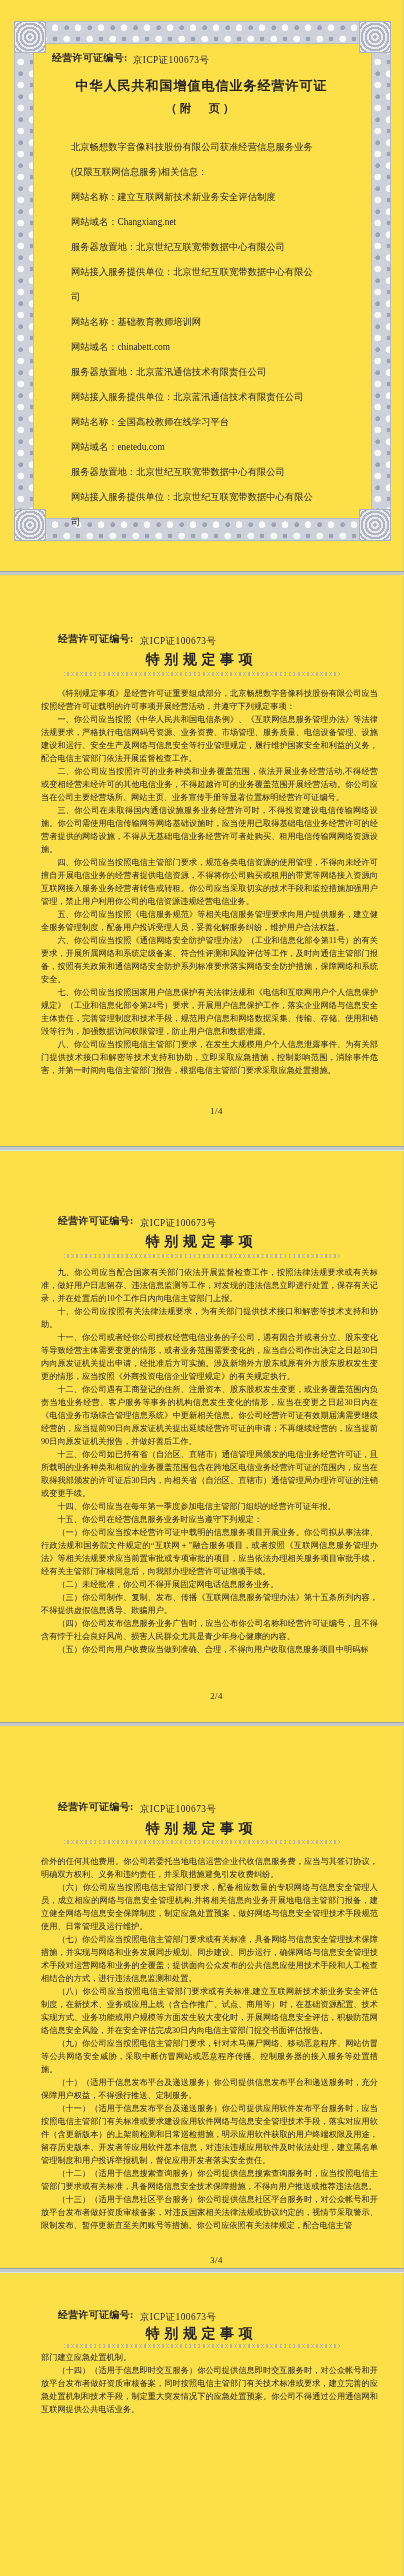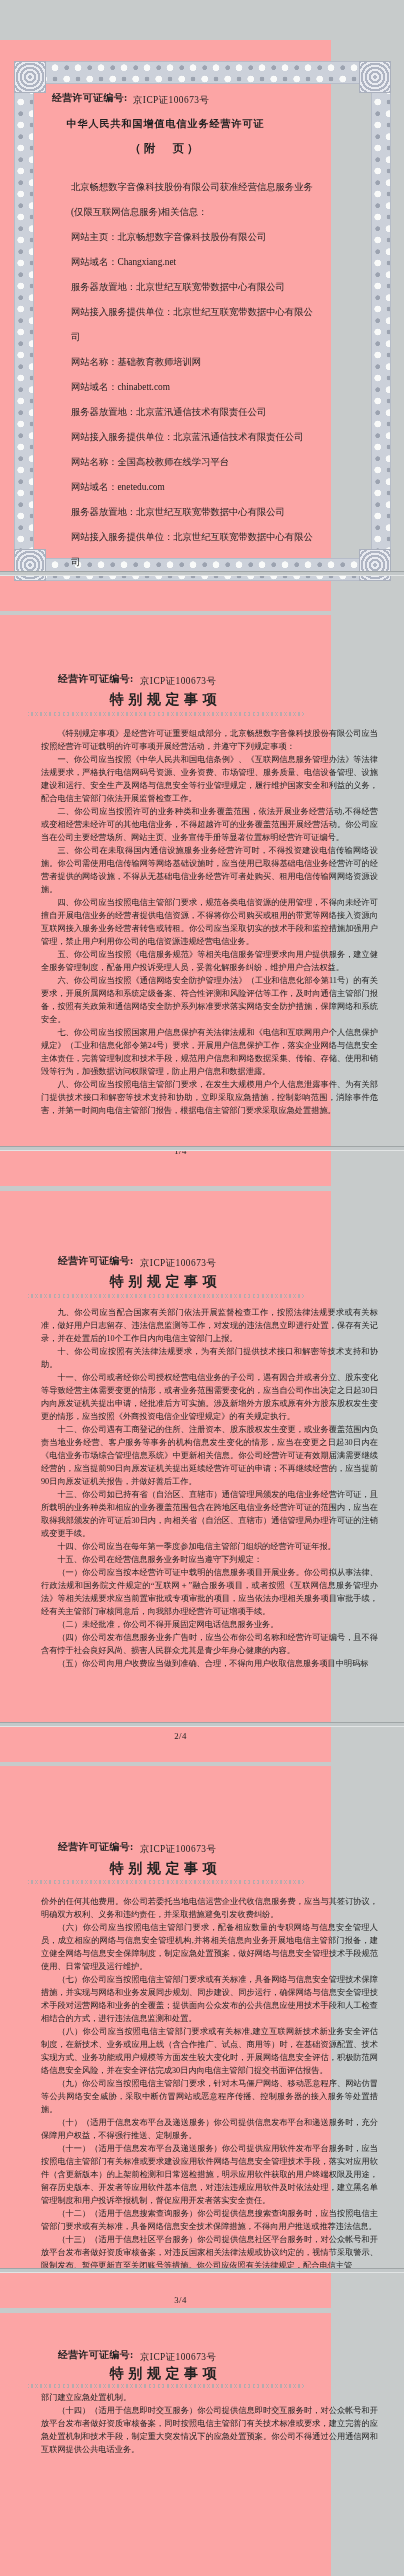--- a/index.html
+++ b/index.html
@@ -1,18 +1,18 @@
 <!DOCTYPE html>
 <html style="font-size:8.2px"><head>
 <meta charset="utf-8">
 <style>
   html,body{margin:0;padding:0;background:#c7cbcb;}
   .canvas{position:relative;width:405px;height:2873px;margin:0;background:#c7cbcb;
           font-family:"Liberation Serif","DejaVu Serif",serif;color:#222;overflow:hidden;}
-  .page{position:absolute;left:0;width:331px;background:#fca5a5;margin-top:40px;}
+  .page{position:absolute;left:0;width:403px;background:#fde047;}
   .sep{position:absolute;left:0;width:405px;height:4.6px;background:#c3c8c9;
        border-top:0.5px solid #9fa5a6;border-bottom:0.5px solid #e2e5e5;box-sizing:border-box;}
 
   
   .band{position:absolute;background-color:#ccd1da;border:0.5px solid #b6bcc8;box-sizing:border-box;
     background-image:
       radial-gradient(circle at 5.7px 5.7px, rgba(84,94,112,.40) 2.1px, transparent 2.6px),
       radial-gradient(circle at 17px 17px, rgba(84,94,112,.40) 2.1px, transparent 2.6px),
       radial-gradient(circle at 17px 5.7px, rgba(252,252,251,.95) 3.1px, transparent 3.6px),
       radial-gradient(circle at 5.7px 17px, rgba(252,252,251,.95) 3.1px, transparent 3.6px);
@@ -24,21 +24,21 @@
   .corner{position:absolute;width:32px;height:32px;box-sizing:border-box;border:0.5px solid #aab0bd;
     background:repeating-radial-gradient(circle at 50% 50%, #aeb4c2 0 2.1px, #e9ebf1 2.1px 4.1px);}
   .corner.tl{left:14.4px;top:20.6px;}  .corner.tr{left:359px;top:20.6px;}
   .corner.bl{left:14.4px;top:509px;} .corner.br{left:359px;top:509px;}
 
   
   .c-hdr{position:absolute;left:52px;top:52px;white-space:nowrap;}
   .c-hdr .hlabel{font-size:9.8px;font-weight:700;letter-spacing:0.5px;}
   .c-hdr .hvalue{font-size:9.3px;margin-left:3.1px;position:relative;top:2.1px;letter-spacing:0.5px;}
   .c-title{position:absolute;left:0;top:77px;width:100%;margin:0;text-align:center;
-           font-size:10px;font-weight:700;letter-spacing:1px;font-family:Liberation Mono, monospace;}
+           font-size:13px;font-weight:700;letter-spacing:1px;font-family:Liberation Mono, monospace;}
   .c-sub{position:absolute;left:0;top:101px;width:100%;text-align:center;
          font-size:11.3px;font-weight:700;letter-spacing:3.1px;}
   .c-body{position:absolute;left:71px;top:135px;width:246px;font-size:9.3px;line-height:25px;}
   .c-body p{margin:0;}
 
   
   .sp .hdr{position:absolute;left:58px;white-space:nowrap;}
   .sp .hlabel{font-size:9.8px;font-weight:700;letter-spacing:0.5px;}
   .sp .hvalue{font-size:9.3px;margin-left:4.1px;position:relative;top:2.1px;letter-spacing:0.5px;}
   .sp-title{position:absolute;left:0;width:100%;margin:0;text-align:center;
@@ -74,21 +74,21 @@
     <div class="corner br"></div>
 
     <div class="c-hdr">
       <span class="hlabel">经营许可证编号:</span>
       <span class="hvalue">京ICP证100673号</span>
     </div>
     <h1 class="c-title">中华人民共和国增值电信业务经营许可证</h1>
     <div class="c-sub">（附　页）</div>
     <div class="c-body">
         <p>北京畅想数字音像科技股份有限公司获准经营信息服务业务(仅限互联网信息服务)相关信息：</p>
-        <p>网站主页：北京畅想数字音像科技股份有限公司</p>
+        <p>网站名称：建立互联网新技术新业务安全评估制度</p>
         <p>网站域名：Changxiang.net</p>
         <p>服务器放置地：北京世纪互联宽带数据中心有限公司</p>
         <p>网站接入服务提供单位：北京世纪互联宽带数据中心有限公司</p>
         <p>网站名称：基础教育教师培训网</p>
         <p>网站域名：chinabett.com</p>
         <p>服务器放置地：北京蓝汛通信技术有限责任公司</p>
         <p>网站接入服务提供单位：北京蓝汛通信技术有限责任公司</p>
         <p>网站名称：全国高校教师在线学习平台</p>
         <p>网站域名：enetedu.com</p>
         <p>服务器放置地：北京世纪互联宽带数据中心有限公司</p>
@@ -131,20 +131,21 @@
     <div class="body">
         <p>九、你公司应当配合国家有关部门依法开展监督检查工作，按照法律法规要求或有关标准，做好用户日志留存、违法信息监测等工作，对发现的违法信息立即进行处置，保存有关记录，并在处置后的10个工作日内向电信主管部门上报。</p>
         <p>十、你公司应按照有关法律法规要求，为有关部门提供技术接口和解密等技术支持和协助。</p>
         <p>十一、你公司或者经你公司授权经营电信业务的子公司，遇有因合并或者分立、股东变化等导致经营主体需要变更的情形，或者业务范围需要变化的，应当自公司作出决定之日起30日内向原发证机关提出申请，经批准后方可实施。涉及新增外方股东或原有外方股东股权发生变更的情形，应当按照《外商投资电信企业管理规定》的有关规定执行。</p>
         <p>十二、你公司遇有工商登记的住所、注册资本、股东股权发生变更，或业务覆盖范围内负责当地业务经营、客户服务等事务的机构信息发生变化的情形，应当在变更之日起30日内在《电信业务市场综合管理信息系统》中更新相关信息。你公司经营许可证有效期届满需要继续经营的，应当提前90日向原发证机关提出延续经营许可证的申请；不再继续经营的，应当提前90日向原发证机关报告，并做好善后工作。</p>
         <p>十三、你公司如已持有省（自治区、直辖市）通信管理局颁发的电信业务经营许可证，且所载明的业务种类和相应的业务覆盖范围包含在跨地区电信业务经营许可证的范围内，应当在取得我部颁发的许可证后30日内，向相关省（自治区、直辖市）通信管理局办理许可证的注销或变更手续。</p>
         <p>十四、你公司应当在每年第一季度参加电信主管部门组织的经营许可证年报。</p>
         <p>十五、你公司在经营信息服务业务时应当遵守下列规定：</p>
         <p>（一）你公司应当按本经营许可证中载明的信息服务项目开展业务。你公司拟从事法律、行政法规和国务院文件规定的“互联网＋”融合服务项目，或者按照《互联网信息服务管理办法》等相关法规要求应当前置审批或专项审批的项目，应当依法办理相关服务项目审批手续，经有关主管部门审核同意后，向我部办理经营许可证增项手续。</p>
         <p>（二）未经批准，你公司不得开展固定网电话信息服务业务。</p>
+        <p>（三）你公司制作、复制、发布、传播《互联网信息服务管理办法》第十五条所列内容，不得提供虚假信息诱导、欺骗用户。</p>
         <p>（四）你公司发布信息服务业务广告时，应当公布你公司名称和经营许可证编号，且不得含有悖于社会良好风尚、损害人民群众尤其是青少年身心健康的内容。</p>
         <p>（五）你公司向用户收费应当做到准确、合理，不得向用户收取信息服务项目中明码标</p>
       </div>
     <div class="pnum">2/4</div>
   </section>
 
   <div class="sep" style="top:1722px"></div>
 
   <section class="page sp sp3" style="top:1726px;height:542px">
     <div class="hdr">

